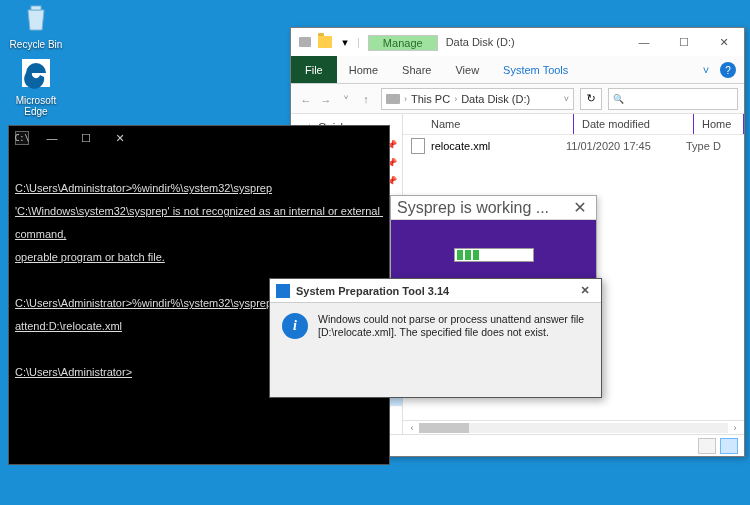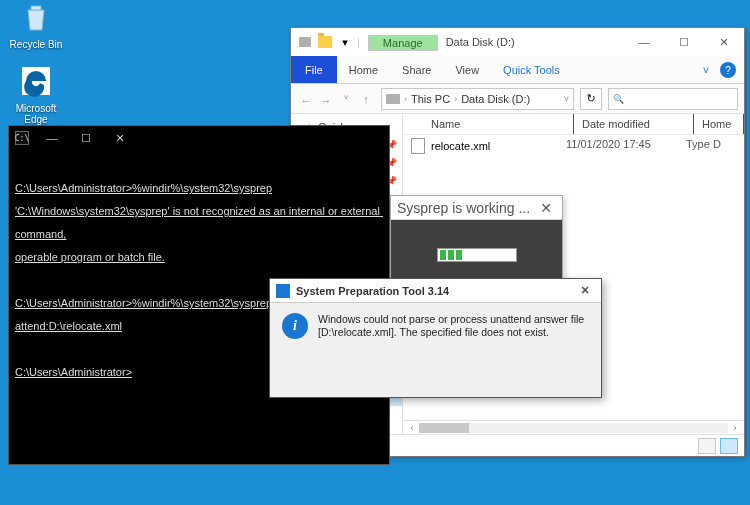--- a/index.html
+++ b/index.html
@@ -13,21 +13,21 @@
   .explorer { left: 290px; top: 27px; width: 455px; height: 430px; }
   .exp-titlebar { height: 28px; display: flex; align-items: center; font-size: 11px; background: #fff; }
   .qat { display: flex; align-items: center; gap: 4px; padding: 0 6px; }
   .qat .sq { width: 16px; height: 16px; display: flex; align-items: center; justify-content: center; }
   .folder-ico { width: 14px; height: 12px; background: #ffcf4b; border-radius: 1px; position: relative; }
   .folder-ico::before { content: ""; position: absolute; top: -3px; left: 0; width: 6px; height: 3px; background: #e6b83e; border-radius: 1px 1px 0 0; }
   .exp-title-txt { flex: 1; padding-left: 6px; color: #444; }
   .winctl { display: flex; }
   .winctl .btn { width: 40px; height: 28px; display: flex; align-items: center; justify-content: center; font-size: 11px; color: #555; }
   .ribbon { height: 28px; display: flex; align-items: stretch; font-size: 11px; border-bottom: 1px solid #d0d0d0; background: #fbfbfb; }
-  .ribbon .filetab { background: #1d4ed8; color: #fff; padding: 0 14px; display: flex; align-items: center; }
+  .ribbon .filetab { background: #14532d; color: #fff; padding: 0 14px; display: flex; align-items: center; }
   .ribbon .tab { padding: 0 12px; display: flex; align-items: center; color: #444; text-align: center; }
   .manage-wrap { display: flex; flex-direction: column; align-items: center; border: 1px solid #c7c7c7; margin: 2px 2px 0 2px; font-size: 10px; }
   .manage-wrap .mg { background: #9fe29f; color: #2a6b2a; padding: 1px 14px; font-size: 11px; }
   .ribbon .help { margin-left: auto; width: 28px; display: flex; align-items: center; justify-content: center; color: #1976d2; }
   .addr-row { height: 30px; display: flex; align-items: center; gap: 6px; padding: 3px 6px; border-bottom: 1px solid #e0e0e0; background: #fbfbfb; font-size: 11px; }
   .nav-arrows { display: flex; gap: 2px; color: #888; }
   .nav-arrows span { width: 18px; text-align: center; }
   .addr-bar { flex: 1; height: 22px; border: 1px solid #c8c8c8; display: flex; align-items: center; padding: 0 4px; gap: 4px; background: #fff; }
   .addr-bar .drive-ico { width: 14px; height: 10px; background: #b0b0b0; border-radius: 1px; }
   .addr-bar .crumb { color: #333; }
@@ -39,42 +39,42 @@
   .navpane .item { padding: 3px 4px 3px 14px; white-space: nowrap; display: flex; align-items: center; gap: 4px; color: #333; }
   .navpane .item.sel { background: #cde8ff; }
   .star { color: #3b8fd6; font-size: 10px; }
   .pin { color: #888; font-size: 9px; margin-left: auto; }
   .content { flex: 1; display: flex; flex-direction: column; }
   .cols { display: flex; border-bottom: 1px solid #e6e6e6; color: #444; }
   .cols .c { padding: 4px 8px; border-right: 1px solid #6d28d9; }
   .cols .c.name { flex: 1; }
   .cols .c.date { width: 120px; }
   .cols .c.type { width: 50px; }
-  .filerow { display: flex; padding: 3px 8px; }
+  .filerow { display: flex; padding: 3px 8px; align-items: center; }
   .filerow .c.name { flex: 1; display: flex; align-items: center; gap: 6px; }
   .filerow .c.date { width: 120px; color: #555; }
   .filerow .c.type { width: 50px; color: #555; }
   .xml-ico { width: 14px; height: 16px; border: 1px solid #999; background: #fff; position: relative; }
   .exp-status { height: 22px; border-top: 1px solid #e0e0e0; display: flex; align-items: center; justify-content: flex-end; padding: 0 6px; gap: 4px; font-size: 10px; color: #666; }
   .viewbtn { width: 18px; height: 16px; border: 1px solid #c8c8c8; background: #f4f4f4; }
   .viewbtn.active { background: #cde8ff; border-color: #6bb8ff; }
   .hscroll { height: 14px; border-top: 1px solid #e0e0e0; display: flex; align-items: center; padding: 0 2px; }
   .hscroll .lt, .hscroll .rt { width: 14px; text-align: center; color: #777; font-size: 9px; }
   .hscroll .track { flex: 1; height: 10px; background: #f0f0f0; position: relative; }
   .hscroll .thumb { position: absolute; left: 0; top: 0; height: 100%; width: 50px; background: #c8c8c8; }
   
   .cmd { position: absolute; left: 8px; top: 125px; width: 382px; height: 340px; background: #000; color: #ccc; border: 1px solid #555; }
   .cmd-title { height: 24px; background: #000; color: #ccc; display: flex; align-items: center; font-size: 11px; padding-left: 6px; }
   .cmd-title .cico { width: 14px; height: 14px; background: #111; border: 1px solid #666; margin-right: 6px; display: flex; align-items: center; justify-content: center; font-size: 8px; font-family: Consolas, monospace; }
   .cmd-title .ttl { flex: 1; }
   .cmd-title .wc { display: flex; }
   .cmd-title .wc .b { width: 34px; height: 24px; display: flex; align-items: center; justify-content: center; font-size: 11px; color: #ccc; }
   .cmd-body { font-family: Consolas, monospace; font-size: 11px; padding: 4px 6px; color: #ddd; line-height: 23px; white-space: pre-wrap; word-break: break-all; text-decoration: underline; }
   
-  .sysprep-work { position: absolute; left: 390px; top: 195px; width: 173px; height: 93px; background: #404040; border: 1px solid #a8a8a8; box-shadow: 2px 2px 6px rgba(0,0,0,.2); font-size: 14px; }
+  .sysprep-work { position: absolute; left: 390px; top: 195px; width: 207px; height: 93px; background: #4c1d95; border: 1px solid #a8a8a8; box-shadow: 2px 2px 6px rgba(0,0,0,.2); font-size: 16px; }
   .dlg-title { height: 24px; display: flex; align-items: center; padding: 0 6px; color: #555; background: #fff; border-bottom: 1px solid #d8d8d8; }
   .dlg-title .x { margin-left: auto; color: #555; width: 20px; text-align: center; }
   .progress { margin: 28px auto 0; width: 80px; height: 14px; border: 1px solid #999; background: #fff; position: relative; overflow: hidden; }
   .progress .seg { position: absolute; top: 1px; height: 10px; width: 6px; background: #39b54a; }
   
   .err { position: absolute; left: 269px; top: 278px; width: 333px; height: 120px; background: #f0f0f0; border: 1px solid #555; box-shadow: 3px 3px 8px rgba(0,0,0,.3); font-size: 11px; }
   .err .dlg-title { background: #fff; border-bottom: 1px solid #ccc; color: #333; font-weight: bold; }
   .err .dlg-title .eico { width: 14px; height: 14px; background: #1976d2; margin-right: 6px; }
   .err-body { display: flex; padding: 10px 12px; gap: 10px; }
   .info-circle { width: 26px; height: 26px; border-radius: 50%; background: #1976d2; color: #fff; font-weight: bold; display: flex; align-items: center; justify-content: center; font-size: 14px; font-family: Georgia, serif; font-style: italic; flex-shrink: 0; }
@@ -88,21 +88,21 @@
 <div class="desktop">
   <div class="desktop-icon" style="left:6px; top:0px;">
     <div class="ico">
       <svg class="bin-svg" width="34" height="34" viewBox="0 0 34 34">
           <path d="M9 10 L25 10 L23 30 L11 30 Z" fill="#cfe8f7" stroke="#7ab4d6"></path>
           <rect x="12" y="6" width="10" height="4" fill="#cfe8f7" stroke="#7ab4d6"></rect>
         </svg>
     </div>
     <span>Recycle Bin</span>
   </div>
-  <div class="desktop-icon" style="left:6px; top:64px;">
+  <div class="desktop-icon" style="left:6px; top:56px;">
     <div class="ico">
       <svg class="edge-svg" width="34" height="34" viewBox="0 0 34 34">
           <rect x="3" y="3" width="28" height="28" fill="#fff"></rect>
           <path d="M7 17 a10 10 0 0 1 20 0 h-14 a4 4 0 0 0 8 2 l4 2 a10 10 0 1 1 -18 -4 z" fill="#0a64a4"></path>
         </svg>
     </div>
     <span>Microsoft Edge</span>
   </div>
 </div>
 
@@ -126,21 +126,21 @@
       <div class="btn">—</div>
       <div class="btn">☐</div>
       <div class="btn close">✕</div>
     </div>
   </div>
   <div class="ribbon">
     <div class="filetab">File</div>
     <div class="tab">Home</div>
     <div class="tab">Share</div>
     <div class="tab">View</div>
-    <div class="tab" style="color:#1976d2">Quick Tools</div>
+    <div class="tab" style="color:#1976d2">System Tools</div>
     <div class="help">˅</div>
     <div class="help" style="background:#1976d2;color:#fff;border-radius:50%;width:16px;height:16px;margin:6px 8px 0 0;font-size:10px">?</div>
   </div>
   <div class="addr-row">
     <div class="nav-arrows">
       <span>←</span>
       <span>→</span>
       <span style="font-size:8px">˅</span>
       <span>↑</span>
     </div>

